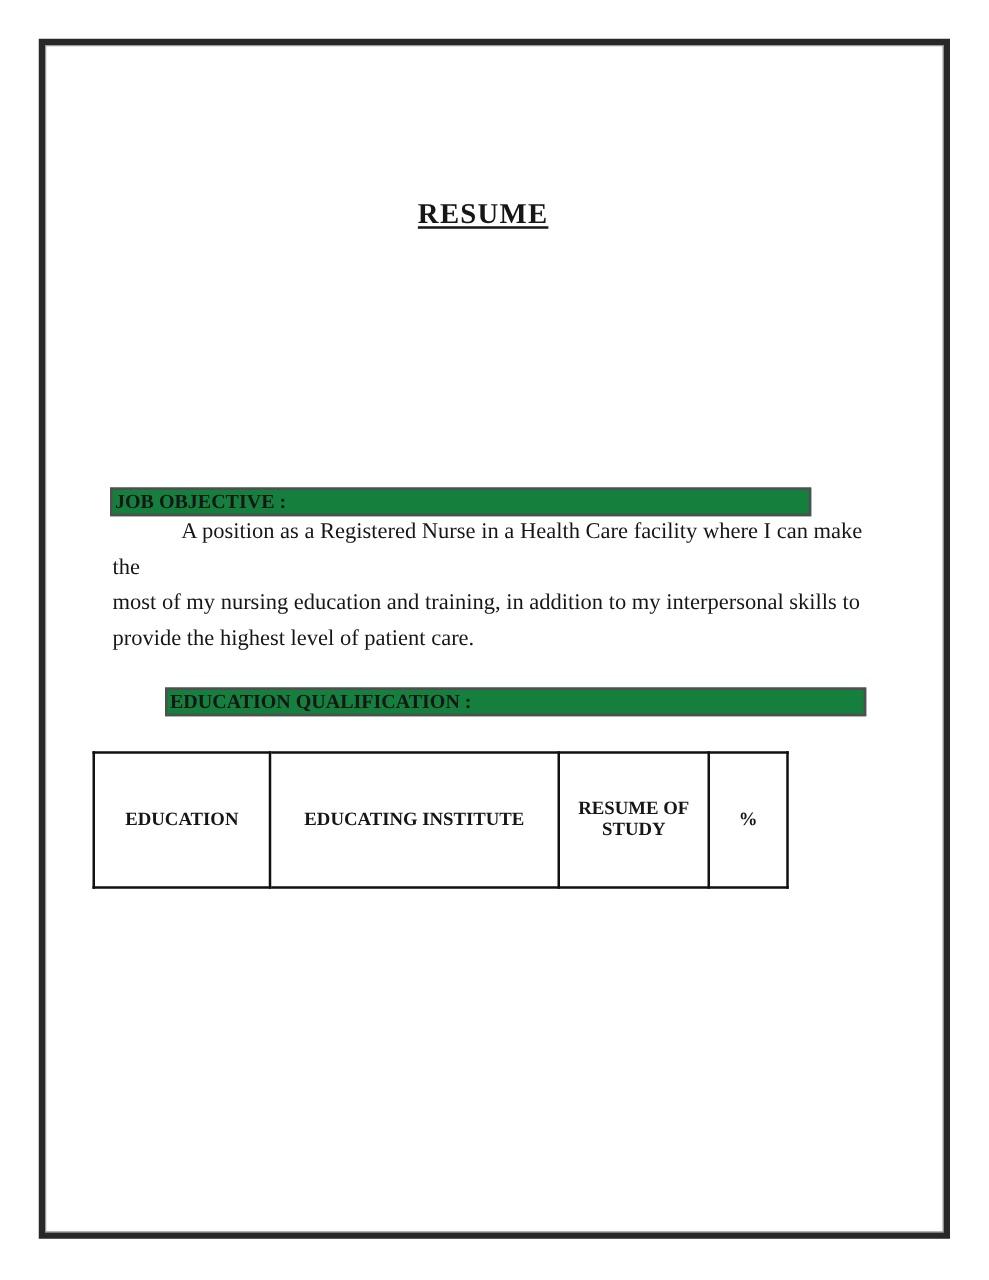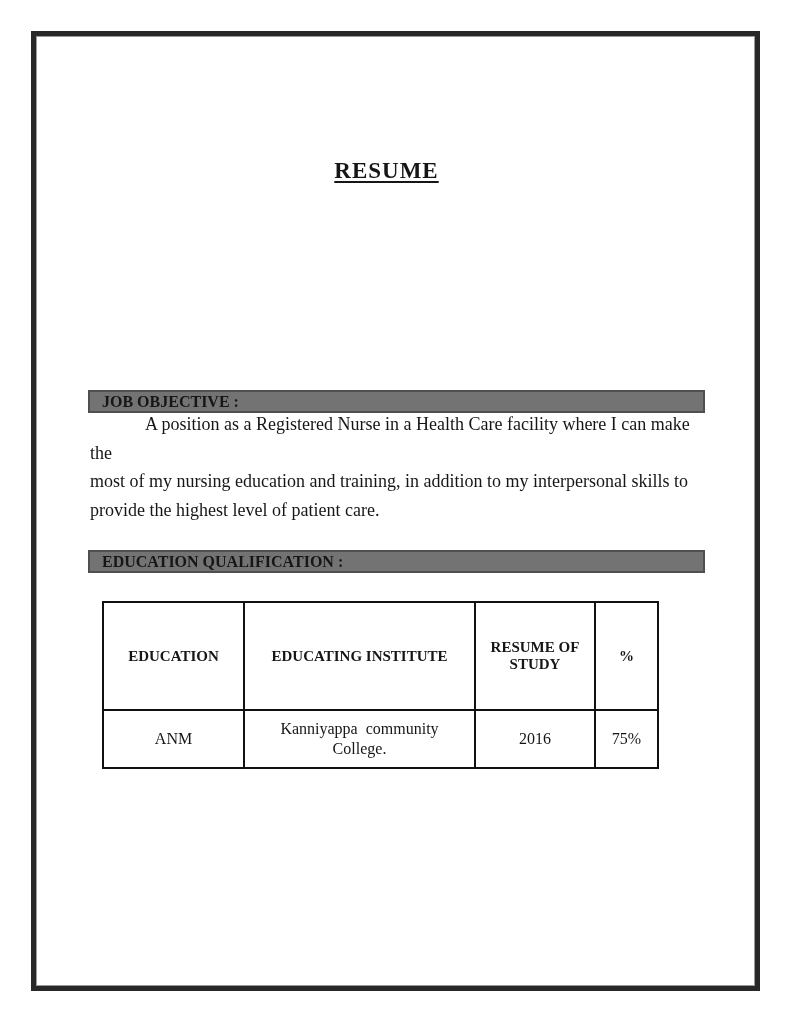--- a/index.html
+++ b/index.html
@@ -35,50 +35,49 @@
     font-size: 23px;
     font-weight: bold;
     letter-spacing: 1px;
     text-decoration: underline;
     text-underline-offset: 3px;
     text-decoration-thickness: 2px;
   }
   .section-bar {
     position: absolute;
     left: 88px;
-    width: 617px;
+    width: 561px;
     height: 23px;
-    background: #737373;
+    background: #15803d;
     border: 2px solid #4f4f4f;
     box-sizing: border-box;
     font-size: 16px;
     font-weight: bold;
     line-height: 19px;
-    padding-left: 12px;
+    padding-left: 2px;
   }
   .bar-objective { top: 390px; }
-  .bar-education { top: 550px; }
+  .bar-education { top: 550px; margin-left: 44px; }
   .objective-body {
     position: absolute;
     left: 90px;
     top: 410px;
     width: 618px;
     font-size: 18px;
     line-height: 28.6px;
     white-space: pre-line;
     text-indent: 55px;
   }
   table.edu-table {
     position: absolute;
     left: 74px;
     top: 601px;
     border-collapse: collapse;
     table-layout: fixed;
     width: 555px;
-    margin-left: 28px;
   }
   table.edu-table td, table.edu-table th {
     border: 2px solid #111111;
     text-align: center;
     vertical-align: middle;
     padding: 0 4px;
     box-sizing: border-box;
   }
   table.edu-table th {
     font-size: 15px;
@@ -119,21 +118,14 @@
     <col class="col-period">
     <col class="col-percent">
   </colgroup>
   <tbody>
       <tr>
     <th>EDUCATION</th>
     <th>EDUCATING INSTITUTE</th>
     <th>RESUME OF STUDY</th>
     <th>%</th>
   </tr>
-  <tr class="row-1">
-    <td>ANM</td>
-    <td class="cell-multiline">Kanniyappa  community
-College.</td>
-    <td>2016</td>
-    <td>75%</td>
-  </tr>
 </tbody>
   </table>
 
 </body></html>

